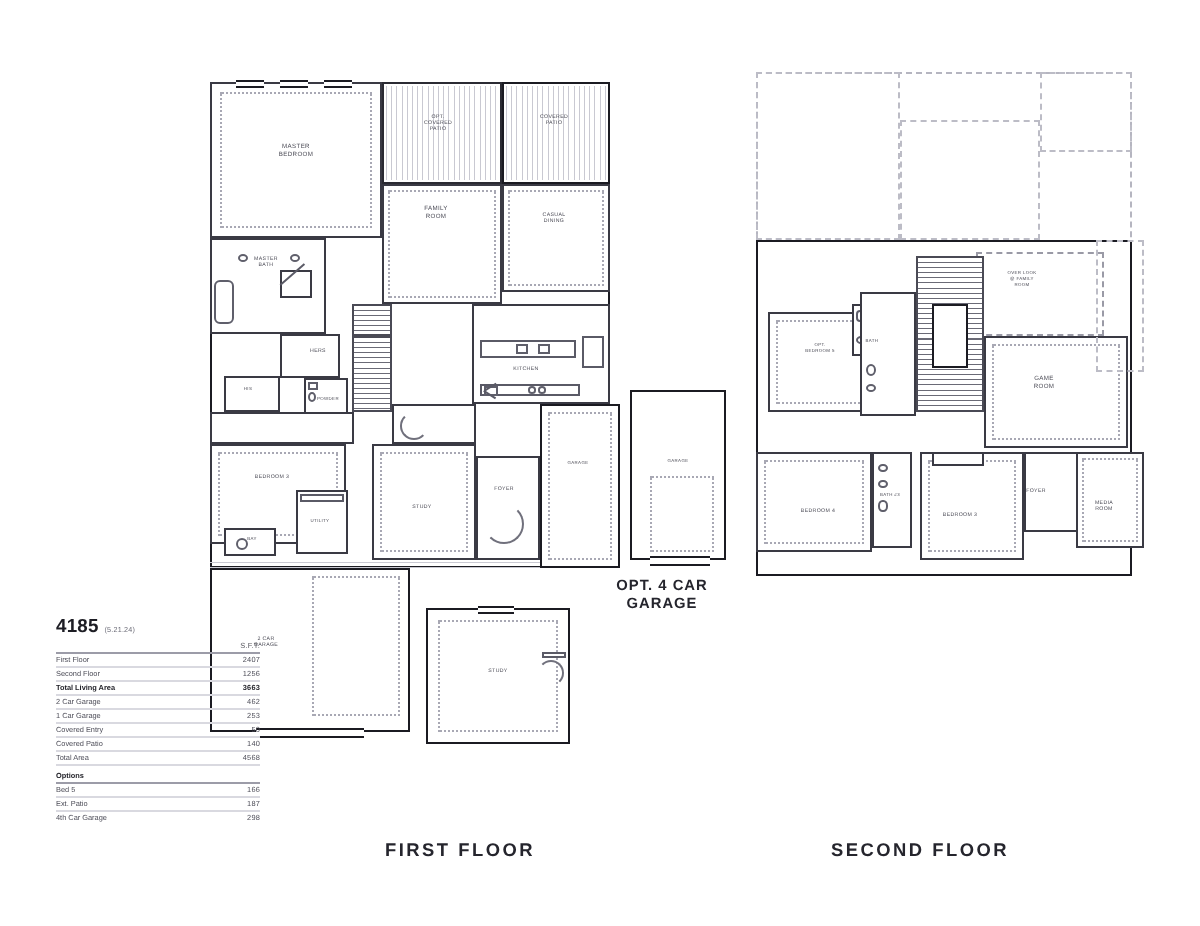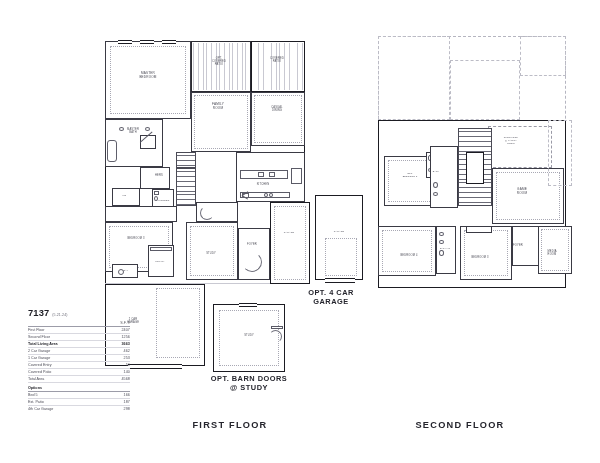--- a/index.html
+++ b/index.html
@@ -338,22 +338,20 @@
 GARAGE</div>
 
   <div class="plan" style="left:205px;top:300px;width:95px;height:95px;">
     <div class="wall" style="left:8px;top:4px;width:72px;height:68px;"></div>
     <div class="dash-fine" style="left:14px;top:10px;width:60px;height:56px;"></div>
     <div class="cab" style="left:66px;top:26px;width:12px;height:3px;"></div>
     <div class="swing" style="left:64px;top:30px;width:13px;height:13px;transform:rotate(180deg);"></div>
     <div class="ln" style="left:34px;top:3px;width:18px;height:2.4px;background:#fff;border-top:0.8px solid #1b1b22;border-bottom:0.8px solid #1b1b22;"></div>
     <div class="rl sm" style="left:44px;top:34px;">STUDY</div>
   </div>
-  <div class="caption" style="left:249px;top:374px;">OPT. BARN DOORS
-@ STUDY</div>
 
   <div class="plan" style="left:370px;top:0;width:230px;height:410px;">
 
     <div class="dash" style="left:8px;top:36px;width:188px;height:252px;border-color:#b5b5c0;"></div>
 
     <div class="wall" style="left:8px;top:120px;width:188px;height:168px;"></div>
 
     <div class="dash" style="left:8px;top:36px;width:72px;height:84px;border-color:#bcbcc6;"></div>
     <div class="dash" style="left:150px;top:36px;width:46px;height:40px;border-color:#bcbcc6;"></div>
     <div class="dash" style="left:80px;top:60px;width:70px;height:60px;border-color:#bcbcc6;"></div>
@@ -410,21 +408,21 @@
     <div class="rl sm" style="left:148px;top:244px;">FOYER</div>
     <div class="rl sm" style="left:182px;top:250px;">MEDIA
 ROOM</div>
   </div>
 
   <div class="floor-title" style="left:230px;top:420px;">FIRST FLOOR</div>
   <div class="floor-title" style="left:460px;top:420px;">SECOND FLOOR</div>
 
   <div id="titleblock">
     <div class="numline">
-      <span id="plan-number">7137</span>
+      <span id="plan-number">4185</span>
       <span id="plan-code">(5.21.24)</span>
     </div>
 
     <table class="spec">
       <tbody>
         <tr class="hdr">
           <td></td>
           <td class="v">S.F.T.</td>
         </tr>
         <tr>

